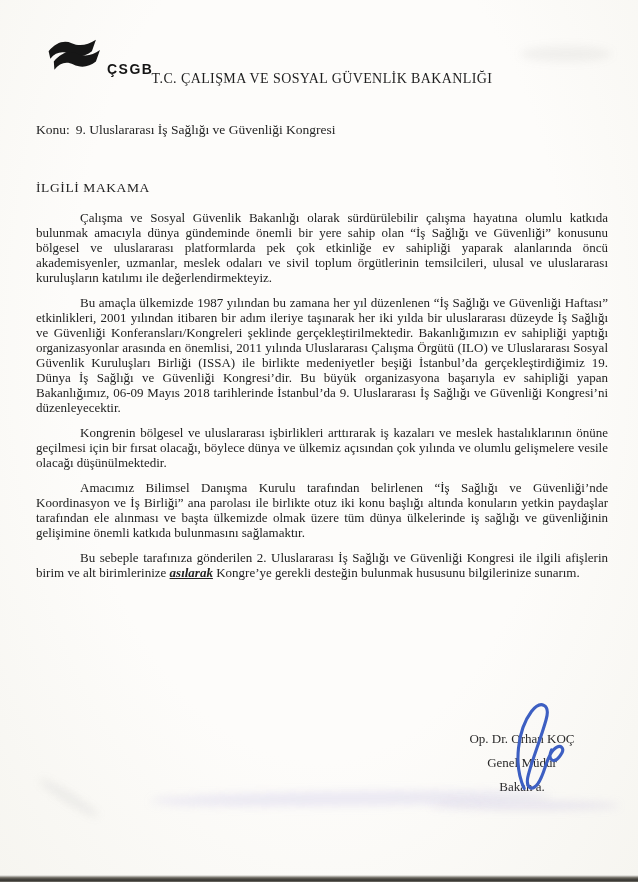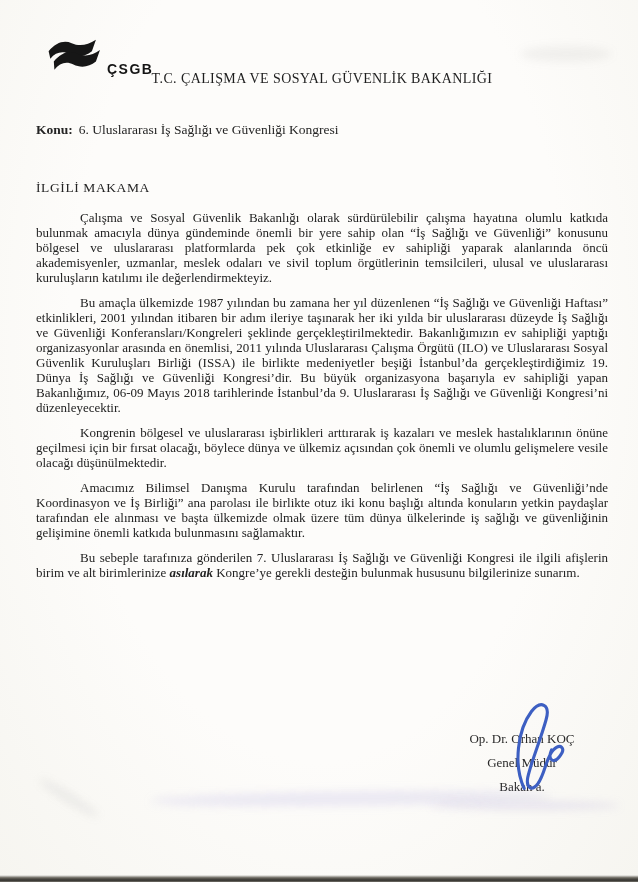--- a/index.html
+++ b/index.html
@@ -18,31 +18,31 @@
   .logo-text{
     font-family:"Liberation Sans", sans-serif;
     font-weight:bold;font-size:14px;letter-spacing:1.5px;
     color:#141414;margin-left:3px;padding-bottom:1px;
   }
   
   .letter{position:absolute;left:36px;right:30px;top:70px;}
   .ministry{text-align:center;font-size:14px;letter-spacing:.4px;line-height:18px;color:#1e1e1e;}
   .department{text-align:center;font-size:13.5px;line-height:17px;color:#262626;}
   .subject{margin-top:32px;font-size:13.5px;line-height:19px;}
-  .subject-label{font-weight:bold;margin-right:6px;}
+  .subject-label{font-weight:normal;margin-right:6px;}
   .salutation{margin-top:40px;text-align:left;font-size:13.5px;letter-spacing:.6px;line-height:17px;}
   .para{
     margin:10px 0 0 0;
     text-indent:44px;
     text-align:justify;
     font-size:13px;line-height:15px;
     color:#222;
   }
   .para.first{margin-top:14px;}
-  .emph{font-weight:bold;font-style:italic;}
+  .emph{font-weight:bold;font-style:italic;text-decoration:underline;}
   
   .sig-block{
     position:absolute;top:730px;right:16px;width:200px;
     text-align:center;font-size:13px;line-height:18px;color:#2a2a2a;
   }
   .sig-block .sig-line{margin-bottom:6px;}
   .sig-ink{position:absolute;top:696px;left:504px;width:64px;height:106px;}
   
   .artifact{position:absolute;pointer-events:none;}
   .smudge-a{left:150px;top:792px;width:400px;height:13px;border-radius:50%;
@@ -66,30 +66,30 @@
       <path d="M8,24 C20,9 35,4 48,10 C61,16 75,14 90,4 L83,24 C71,34 56,35 44,29 C32,23 20,26 11,37 Z" fill="#161616"></path>
       <path d="M17,42 C29,27 44,22 57,28 C70,34 84,32 97,22 L90,42 C78,52 63,53 51,47 C39,41 27,44 18,56 Z" fill="#161616"></path>
     </svg>
     <span class="logo-text">ÇSGB</span>
   </div>
 
   <div class="letter">
     <div class="ministry">T.C. ÇALIŞMA VE SOSYAL GÜVENLİK BAKANLIĞI</div>
 
     <div class="subject">
-      <span class="subject-label">Konu:</span><span>6. Uluslararası İş Sağlığı ve Güvenliği Kongresi</span>
+      <span class="subject-label">Konu:</span><span>9. Uluslararası İş Sağlığı ve Güvenliği Kongresi</span>
     </div>
 
     <div class="salutation">İLGİLİ MAKAMA</div>
 
     <p class="para first">Çalışma ve Sosyal Güvenlik Bakanlığı olarak sürdürülebilir çalışma hayatına olumlu katkıda bulunmak amacıyla dünya gündeminde önemli bir yere sahip olan “İş Sağlığı ve Güvenliği” konusunu bölgesel ve uluslararası platformlarda pek çok etkinliğe ev sahipliği yaparak alanlarında öncü akademisyenler, uzmanlar, meslek odaları ve sivil toplum örgütlerinin temsilcileri, ulusal ve uluslararası kuruluşların katılımı ile değerlendirmekteyiz.</p>
     <p class="para">Bu amaçla ülkemizde 1987 yılından bu zamana her yıl düzenlenen “İş Sağlığı ve Güvenliği Haftası” etkinlikleri, 2001 yılından itibaren bir adım ileriye taşınarak her iki yılda bir uluslararası düzeyde İş Sağlığı ve Güvenliği Konferansları/Kongreleri şeklinde gerçekleştirilmektedir. Bakanlığımızın ev sahipliği yaptığı organizasyonlar arasında en önemlisi, 2011 yılında Uluslararası Çalışma Örgütü (ILO) ve Uluslararası Sosyal Güvenlik Kuruluşları Birliği (ISSA) ile birlikte medeniyetler beşiği İstanbul’da gerçekleştirdiğimiz 19. Dünya İş Sağlığı ve Güvenliği Kongresi’dir. Bu büyük organizasyona başarıyla ev sahipliği yapan Bakanlığımız, 06-09 Mayıs 2018 tarihlerinde İstanbul’da 9. Uluslararası İş Sağlığı ve Güvenliği Kongresi’ni düzenleyecektir.</p>
-    <p class="para">Kongrenin bölgesel ve uluslararası işbirlikleri arttırarak iş kazaları ve meslek hastalıklarının önüne geçilmesi için bir fırsat olacağı, böylece dünya ve ülkemiz açısından çok önemli ve olumlu gelişmelere vesile olacağı düşünülmektedir.</p>
+    <p class="para">Kongrenin bölgesel ve uluslararası işbirlikleri arttırarak iş kazaları ve meslek hastalıklarının önüne geçilmesi için bir fırsat olacağı, böylece dünya ve ülkemiz açısından çok yılında ve olumlu gelişmelere vesile olacağı düşünülmektedir.</p>
     <p class="para">Amacımız Bilimsel Danışma Kurulu tarafından belirlenen “İş Sağlığı ve Güvenliği’nde Koordinasyon ve İş Birliği” ana parolası ile birlikte otuz iki konu başlığı altında konuların yetkin paydaşlar tarafından ele alınması ve başta ülkemizde olmak üzere tüm dünya ülkelerinde iş sağlığı ve güvenliğinin gelişimine önemli katkıda bulunmasını sağlamaktır.</p>
-    <p class="para"><span>Bu sebeple tarafınıza gönderilen 7. Uluslararası İş Sağlığı ve Güvenliği Kongresi ile ilgili afişlerin birim ve alt birimlerinize </span><span class="emph">asılarak</span><span> Kongre’ye gerekli desteğin bulunmak hususunu bilgilerinize sunarım.</span></p>
+    <p class="para"><span>Bu sebeple tarafınıza gönderilen 2. Uluslararası İş Sağlığı ve Güvenliği Kongresi ile ilgili afişlerin birim ve alt birimlerinize </span><span class="emph">asılarak</span><span> Kongre’ye gerekli desteğin bulunmak hususunu bilgilerinize sunarım.</span></p>
   </div>
 
   <div class="sig-block">
     <div class="sig-line">Op. Dr. Orhan KOÇ</div>
     <div class="sig-line">Genel Müdür</div>
     <div class="sig-line">Bakan a.</div>
   </div>
 
   <svg class="sig-ink" viewBox="0 0 70 110" aria-hidden="true">
     <path d="M22,98 C10,72 15,34 30,14 C40,1 51,6 46,23 C40,45 30,68 26,86 C24,97 30,102 37,93 C45,82 46,64 54,56 C62,48 68,54 61,63 C55,71 47,68 52,56" fill="none" stroke="#3d5fc2" stroke-width="3.4" stroke-linecap="round" stroke-linejoin="round"></path>

